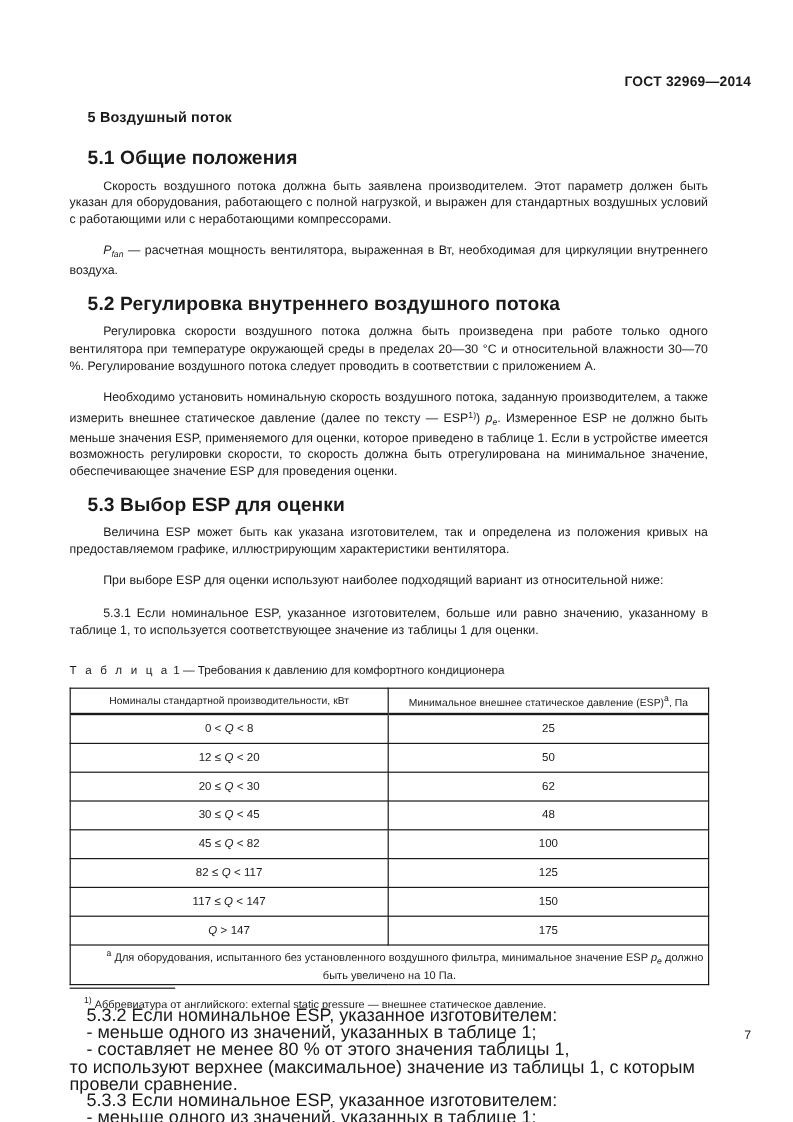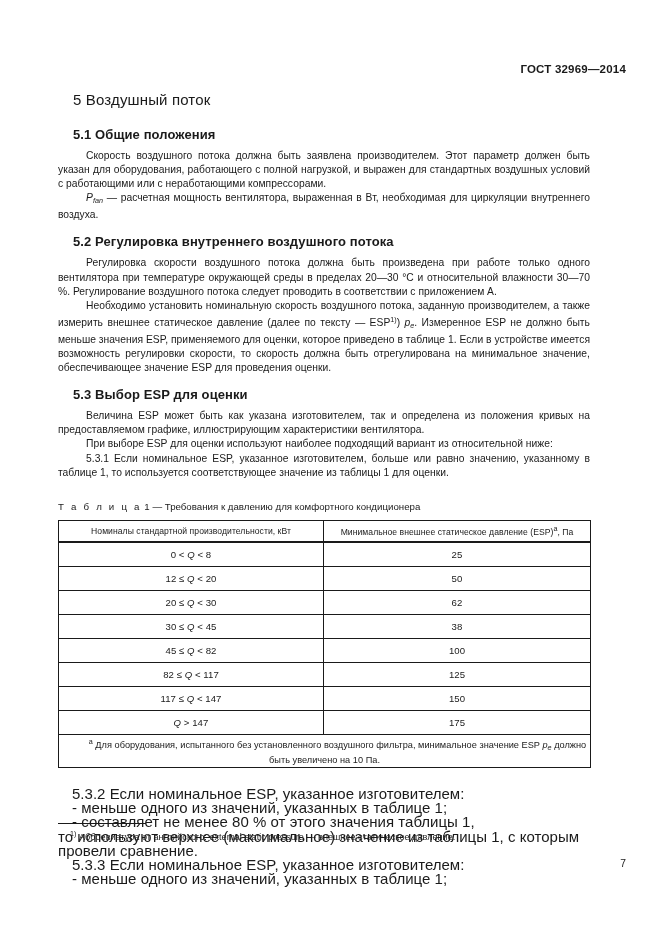--- a/index.html
+++ b/index.html
@@ -37,41 +37,41 @@
 
   
   .content {
     position: absolute;
     left: 58px;
     top: 88px;
     width: 532px;
   }
 
   h1.sec {
-    font-size: 15px;
-    font-weight: normal;
+    font-size: 12px;
+    font-weight: bold;
     margin: 0 0 19px 15px;
     letter-spacing: 0.15px;
   }
   h2.subsec {
-    font-size: 13px;
+    font-size: 16px;
     font-weight: bold;
     margin: 0 0 7px 15px;
     letter-spacing: 0.1px;
   }
 
   p.body {
     font-size: 10.3px;
     line-height: 14.1px;
     margin: 0;
     text-align: justify;
     text-indent: 28px;
     letter-spacing: 0.02px;
   }
-  p.body + p.body { margin-top: 0; }
+  p.body + p.body { margin-top: 12px; }
 
   .gap-sm { height: 9px; }
   .gap-md { height: 12px; }
 
   i.var { font-style: italic; }
   sub.sb {
     font-size: 7.2px;
     vertical-align: -2px;
     font-style: italic;
     letter-spacing: 0;
@@ -234,21 +234,21 @@
         <tr>
           <td class="val"><span>12 ≤ </span><i class="var">Q</i><span> &lt; 20</span></td>
           <td class="val">50</td>
         </tr>
         <tr>
           <td class="val"><span>20 ≤ </span><i class="var">Q</i><span> &lt; 30</span></td>
           <td class="val">62</td>
         </tr>
         <tr>
           <td class="val"><span>30 ≤ </span><i class="var">Q</i><span> &lt; 45</span></td>
-          <td class="val">38</td>
+          <td class="val">48</td>
         </tr>
         <tr>
           <td class="val"><span>45 ≤ </span><i class="var">Q</i><span> &lt; 82</span></td>
           <td class="val">100</td>
         </tr>
         <tr>
           <td class="val"><span>82 ≤ </span><i class="var">Q</i><span> &lt; 117</span></td>
           <td class="val">125</td>
         </tr>
         <tr>

